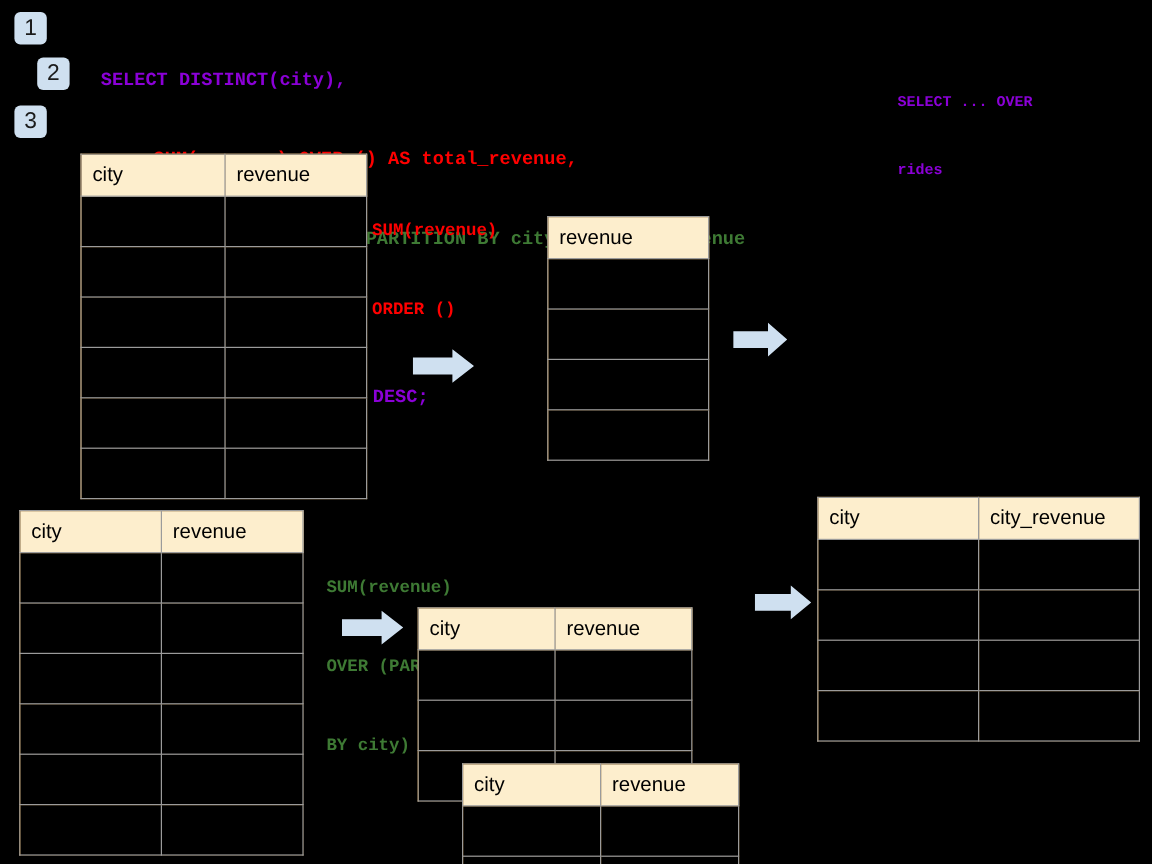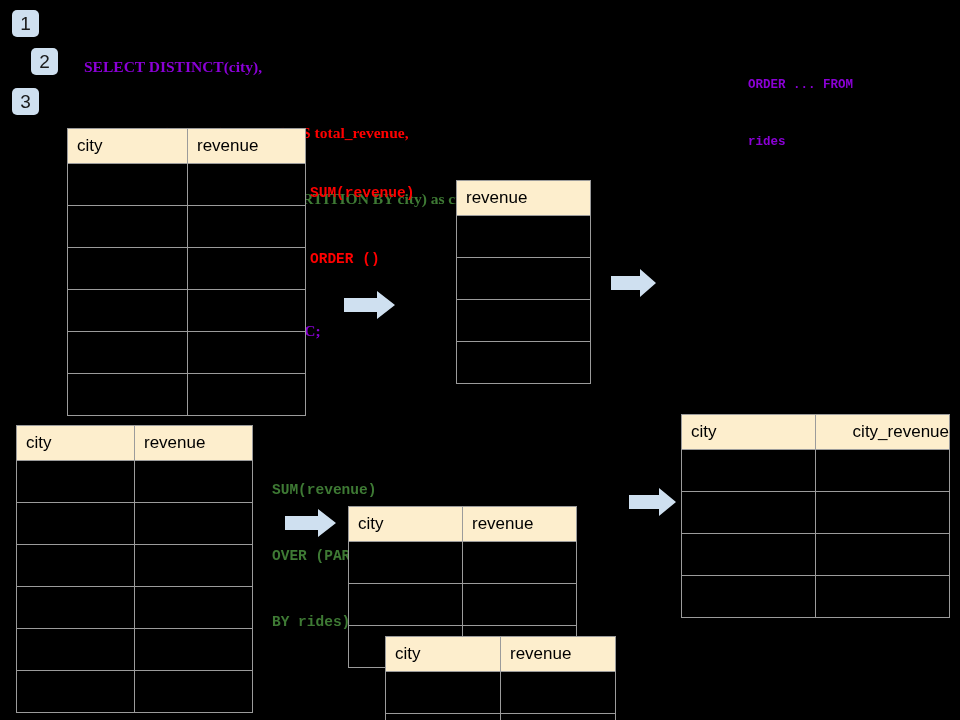--- a/index.html
+++ b/index.html
@@ -35,21 +35,21 @@
     display: flex;
     align-items: center;
     justify-content: center;
     width: 27px;
     height: 27px;
   }
 
   
   .sql {
     position: absolute;
-    font-family: Liberation Serif, serif;
+    font-family: Liberation Mono, monospace;
     font-size: 15.5px;
     font-weight: bold;
     letter-spacing: 0px;
     white-space: pre;
     line-height: 22px;
   }
   .sql-line { white-space: pre; }
   .c-purple { color: #8B00D7; }
   .c-red    { color: #FF0000; }
   .c-green  { color: #3E7A34; }
@@ -118,33 +118,33 @@
 
   <div class="sql" style="left:84px; top:12px;">
     <div class="sql-line c-purple">SELECT DISTINCT(city),</div>
     <div class="sql-line c-red" style="padding-left:44px;">SUM(revenue) OVER () AS total_revenue,</div>
     <div class="sql-line c-green" style="padding-left:44px;">SUM(revenue) OVER (PARTITION BY city) as city_revenue</div>
     <div class="sql-line c-purple" style="padding-left:22px;">FROM rides</div>
     <div class="sql-line c-purple" style="padding-left:22px;">ORDER by city_revenue DESC;</div>
   </div>
 
   <div class="side-note" style="left:748px; top:38px;">
-    <div>ORDER ... FROM</div>
+    <div>SELECT ... OVER</div>
     <div>rides</div>
   </div>
 
   <div class="anno c-red" style="left:310px; top:138px;">
     <div>SUM(revenue)</div>
     <div>ORDER ()</div>
   </div>
 
   <div class="anno c-green" style="left:272px; top:435px;">
     <div>SUM(revenue)</div>
     <div>OVER (PARTITION</div>
-    <div>BY rides)</div>
+    <div>BY city)</div>
   </div>
 
   <table class="tbl" style="left:67px; top:128px; width:238px;">
     <thead>
       <tr>
         <th style="width:120px;">city</th>
         <th style="width:118px;">revenue</th>
       </tr>
     </thead>
     <tbody>
@@ -272,21 +272,21 @@
           <td></td>
         </tr>
 
     </tbody>
   </table>
 
   <table class="tbl" style="left:681px; top:414px; width:268px;">
     <thead>
       <tr>
         <th style="width:134px;">city</th>
-        <th style="width:134px;text-align:right;">city_revenue</th>
+        <th style="width:134px;">city_revenue</th>
       </tr>
     </thead>
     <tbody>
       <tr>
           <td></td>
           <td></td>
         </tr>
       <tr>
           <td></td>
           <td></td>

